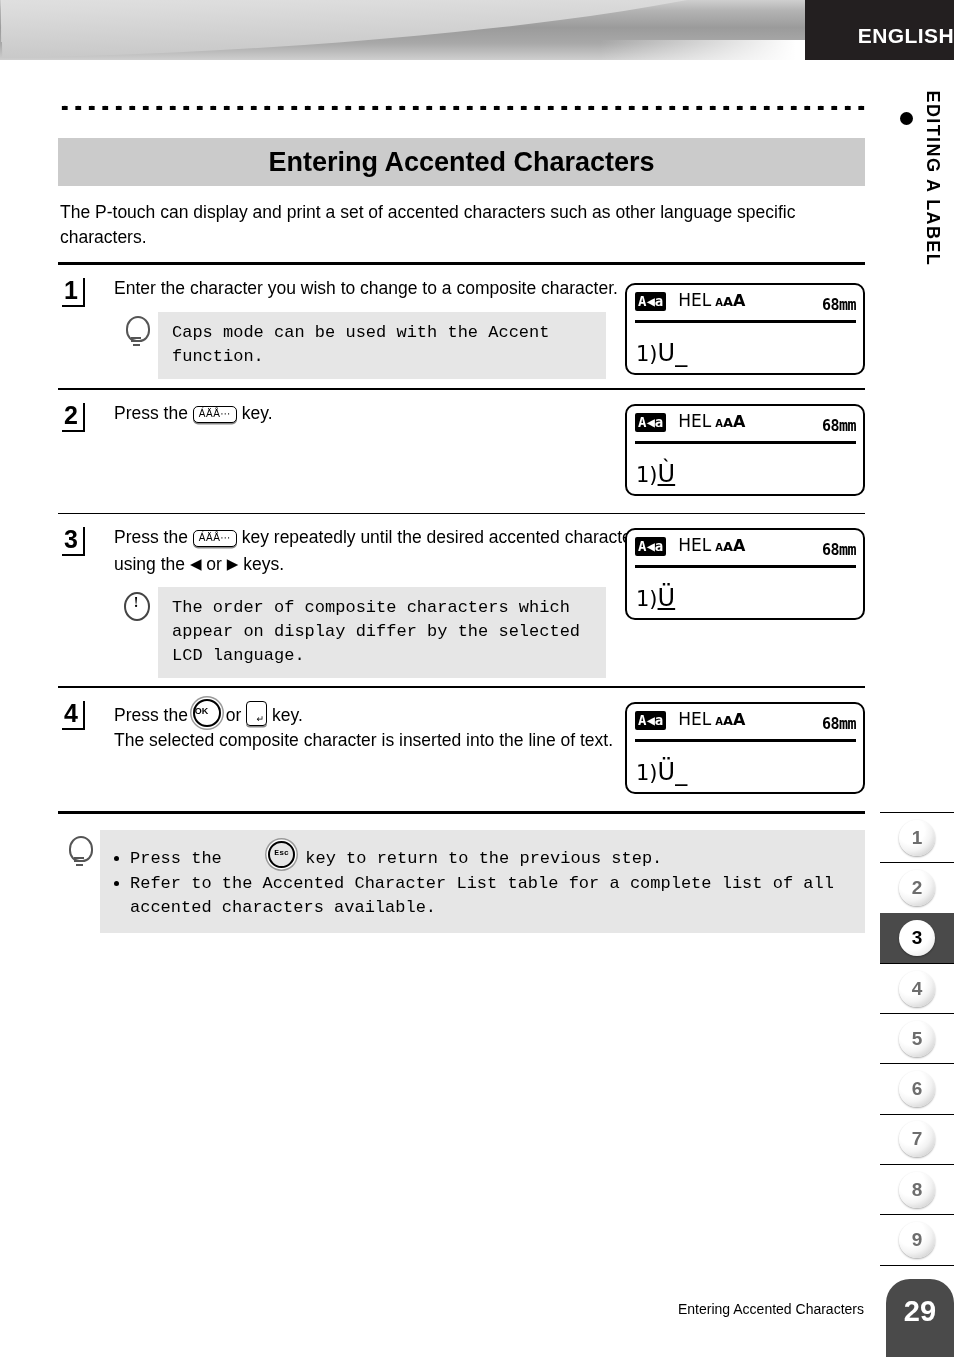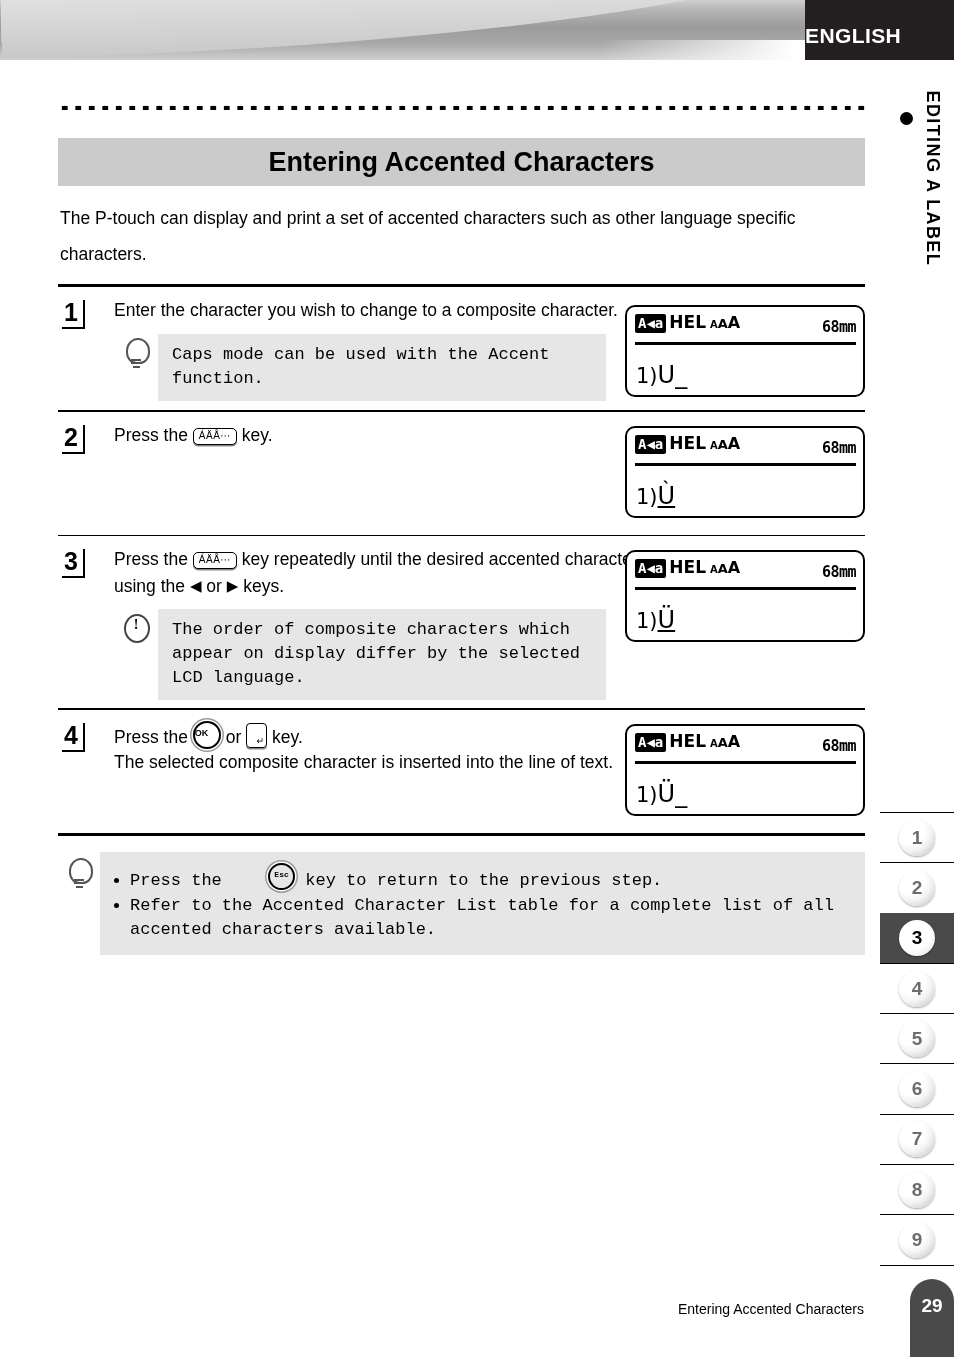--- a/index.html
+++ b/index.html
@@ -13,41 +13,41 @@
   .band-grad{position:absolute;left:0;top:0;width:830px;height:60px;
     background:linear-gradient(180deg,#cfcfcf 0%,#b3b3b3 18%,#9b9b9b 46%,#a8a8a8 72%,#cfcfcf 100%);}
   .band-swoosh{position:absolute;left:0;top:-62px;width:880px;height:120px;
     background:linear-gradient(180deg,#f2f2f2 0%,#dcdcdc 60%,#c9c9c9 100%);
     border-radius:0 0 100% 0;transform:rotate(-1.1deg);transform-origin:left top;}
   .band-swoosh2{position:absolute;left:0;top:-86px;width:860px;height:128px;
     background:#e9e9e9;border-radius:0 0 100% 0;transform:rotate(-0.6deg);transform-origin:left top;opacity:.85;}
   .band-lowfade{position:absolute;left:600px;top:40px;width:230px;height:20px;
     background:linear-gradient(90deg,rgba(255,255,255,0) 0%,#ffffff 85%);}
   .lang-tab{position:absolute;right:0;top:0;width:149px;height:72px;background:#231f20;
-    display:flex;align-items:center;justify-content:flex-start;}
+    display:flex;align-items:center;justify-content:flex-end;}
   .lang-tab span{color:#fff;font-weight:bold;font-size:21px;letter-spacing:.4px;}
 
   
   .chapter-rail{position:absolute;left:888px;top:108px;width:48px;height:330px;}
   .chapter-dot{position:absolute;left:12px;top:4px;width:13px;height:13px;border-radius:50%;background:#000;}
   .chapter-text{position:absolute;left:-96px;top:112px;width:280px;text-align:left;
     transform:rotate(90deg);transform-origin:center center;
     font-weight:bold;font-size:18px;letter-spacing:1.4px;white-space:nowrap;}
 
   
   .content{position:absolute;left:58px;top:100px;width:807px;}
 
   .dotline{height:10px;margin-bottom:28px;
     background-image:radial-gradient(#000 34%, transparent 36%);
     background-size:13.5px 10px;background-position:0 3px;background-repeat:repeat-x;}
 
   .section-title{background:#cbcbcb;height:48px;display:flex;align-items:center;justify-content:center;}
   .section-title span{font-size:27px;font-weight:bold;}
 
-  .intro{font-size:17.5px;line-height:36px;margin:14px 0 12px 2px;}
+  .intro{font-size:17.5px;line-height:25px;margin:14px 0 12px 2px;}
 
   .rule{height:3px;background:#000;}
   .rule-thin{height:1.5px;background:#000;}
 
   
   .step{position:relative;display:flex;padding:11px 0 8px 0;min-height:104px;}
   .step-num{width:38px;flex:0 0 38px;margin-left:4px;padding-top:2px;}
   .step-num .n{font-size:25px;font-weight:bold;line-height:24px;display:inline-block;
     border-right:2.5px solid #000;border-bottom:2.5px solid #000;padding:0 5px 3px 2px;}
   .step-body{flex:1 1 auto;padding-left:14px;}
@@ -89,21 +89,21 @@
   .warn i{position:absolute;left:0;right:0;top:4px;text-align:center;font-style:normal;
     font-weight:bold;font-size:14px;line-height:16px;font-family:"Liberation Serif",serif;}
 
   
   .lcd{position:absolute;right:0;width:240px;height:92px;border:2.5px solid #000;border-radius:10px;
     background:#fff;box-sizing:border-box;}
   .lcd-top{position:relative;height:30px;border-bottom:3px solid #000;margin:5px 7px 0 8px;}
   .caps{display:inline-block;background:#000;color:#fff;font-weight:bold;font-size:14px;
     line-height:17px;padding:1px 3px;border-radius:2px;vertical-align:3px;letter-spacing:0px;
     font-family:"DejaVu Sans Mono", monospace;}
-  .hel{display:inline-block;font-weight:bold;font-size:17px;vertical-align:3px;margin-left:3px;
+  .hel{display:inline-block;font-weight:normal;font-size:17px;vertical-align:3px;margin-left:12px;
     font-family:"DejaVu Sans", sans-serif;}
   .sizes{display:inline-block;margin-left:4px;vertical-align:3px;font-weight:bold;
     font-family:"DejaVu Sans", sans-serif;}
   .sizes b:nth-child(1){font-size:10px;}
   .sizes b:nth-child(2){font-size:13px;}
   .sizes b:nth-child(3){font-size:16px;}
   .mm{position:absolute;right:0;top:6px;font-weight:bold;font-size:15px;
     font-family:"DejaVu Sans Mono", monospace;letter-spacing:-0.5px;}
   .lcd-line{position:absolute;left:9px;bottom:6px;font-size:24px;line-height:26px;
     font-family:"DejaVu Sans", sans-serif;white-space:nowrap;}
@@ -125,23 +125,23 @@
   .circ{width:36px;height:36px;border-radius:50%;
     background:radial-gradient(circle at 34% 30%, #ffffff 38%, #f3f3f3 58%, #d9d9d9 78%, #bdbdbd 100%);
     box-shadow:0 1px 2px rgba(0,0,0,.35);
     display:flex;align-items:center;justify-content:center;font-weight:bold;font-size:19px;color:#6d6d6d;}
   .num-item.active{background:#4a4a4a;border-top-color:#4a4a4a;}
   .num-item.active .circ{background:radial-gradient(circle at 34% 30%, #ffffff 55%, #f0f0f0 75%, #d8d8d8 100%);color:#000;}
 
   
   .footer{position:absolute;right:0;bottom:0;width:360px;height:86px;}
   .footer-text{position:absolute;right:90px;top:30px;font-size:14px;white-space:nowrap;}
-  .page-tab{position:absolute;right:0;top:8px;width:44px;height:78px;background:#4a4a4a;
+  .page-tab{position:absolute;right:0;top:8px;width:68px;height:78px;background:#4a4a4a;
     border-radius:24px 24px 0 0;color:#fff;display:flex;align-items:flex-start;justify-content:center;
-    padding-top:16px;box-sizing:border-box;font-weight:bold;font-size:19px;}
+    padding-top:16px;box-sizing:border-box;font-weight:bold;font-size:29px;}
 </style>
 </head>
 <body>
 
 <div class="top-band">
   <div class="band-grad"></div>
   <div class="band-swoosh2"></div>
   <div class="band-swoosh"></div>
   <div class="band-lowfade"></div>
   <div class="lang-tab">

